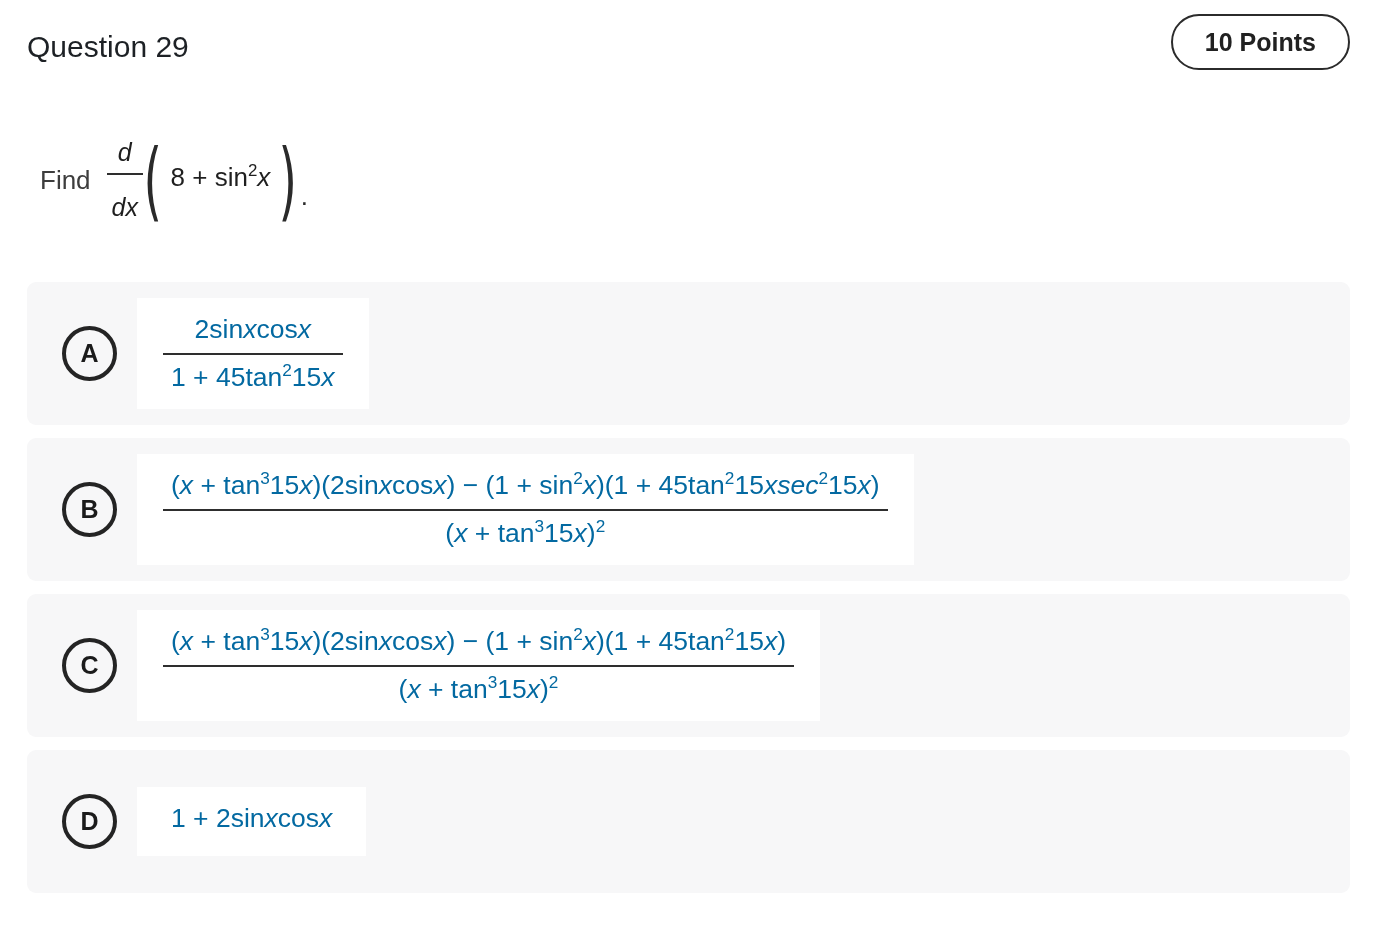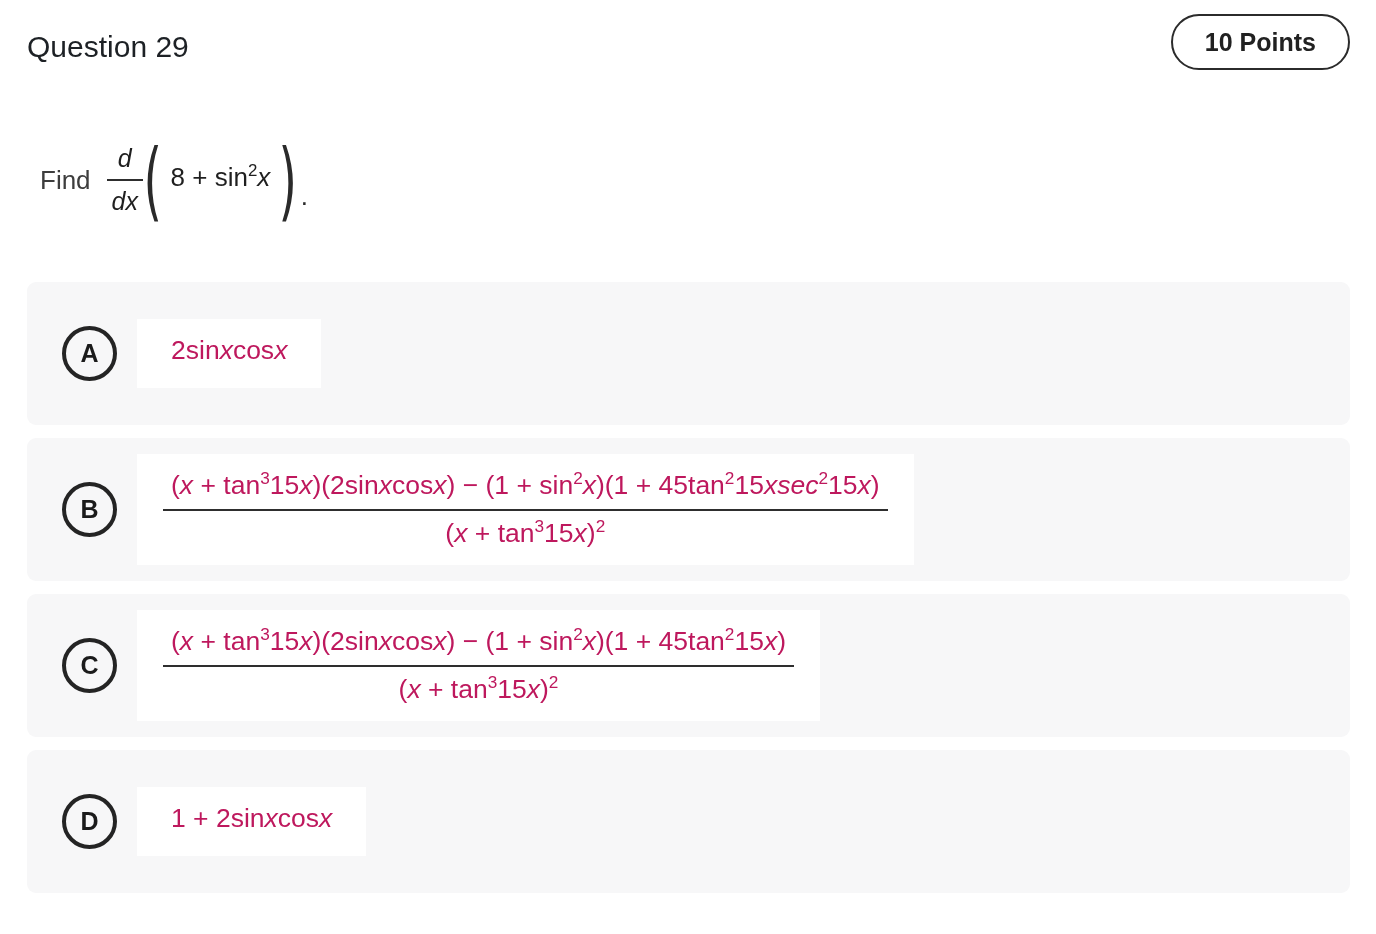--- a/index.html
+++ b/index.html
@@ -62,21 +62,21 @@
     display: flex;
     align-items: center;
   }
   .find-label {
     font-size: 26px;
     color: #3d3d3d;
     margin-right: 16px;
   }
   .deriv-frac { font-size: 25px; }
   .deriv-frac .num { padding: 0 5px 5px; }
-  .deriv-frac .den { padding: 5px 5px 0; }
+  .deriv-frac .den { padding: 17px 5px 0; }
   .expr-frac { font-size: 26px; }
   .big-paren {
     font-family: "DejaVu Sans", sans-serif;
     font-size: 86px;
     line-height: 1.1;
     color: #2a2a2a;
     transform: scaleX(0.55);
     margin: 0 -7px;
     font-weight: 400;
   }
@@ -114,21 +114,21 @@
     font-weight: 700;
     font-size: 25px;
     color: #1b1b1b;
     background: transparent;
   }
   .opt-box {
     background: #ffffff;
     padding: 15px 26px;
     width: fit-content;
   }
-  .opt-frac { font-size: 26.5px; color: #be185d; }
+  .opt-frac { font-size: 26.5px; color: #0369a1; }
 </style>
 </head>
 <body>
 
 <div class="page">
 
   <div class="q-header">
     <div class="q-title">Question 29</div>
     <div class="points-pill">10 Points</div>
   </div>
@@ -147,20 +147,21 @@
     <span class="q-period">.</span>
   </div>
 
   <div class="options">
 
     <div class="option-row">
       <div class="opt-letter">A</div>
       <div class="opt-box">
         <span class="frac opt-frac">
           <span class="num"><span>2sin</span><span class="mi">x</span><span>cos</span><span class="mi">x</span></span>
+          <span class="den"><span>1 + 45tan</span><span class="msup">2</span><span>15</span><span class="mi">x</span></span>
         </span>
       </div>
     </div>
 
     <div class="option-row">
       <div class="opt-letter">B</div>
       <div class="opt-box">
         <span class="frac opt-frac">
           <span class="num"><span>(</span><span class="mi">x</span><span> + tan</span><span class="msup">3</span><span>15</span><span class="mi">x</span><span>)(2sin</span><span class="mi">x</span><span>cos</span><span class="mi">x</span><span>) − (1 + sin</span><span class="msup">2</span><span class="mi">x</span><span>)(1 + 45tan</span><span class="msup">2</span><span>15</span><span class="mi">xsec</span><span class="msup">2</span><span>15</span><span class="mi">x</span><span>)</span></span>
           <span class="den"><span>(</span><span class="mi">x</span><span> + tan</span><span class="msup">3</span><span>15</span><span class="mi">x</span><span>)</span><span class="msup">2</span></span>

